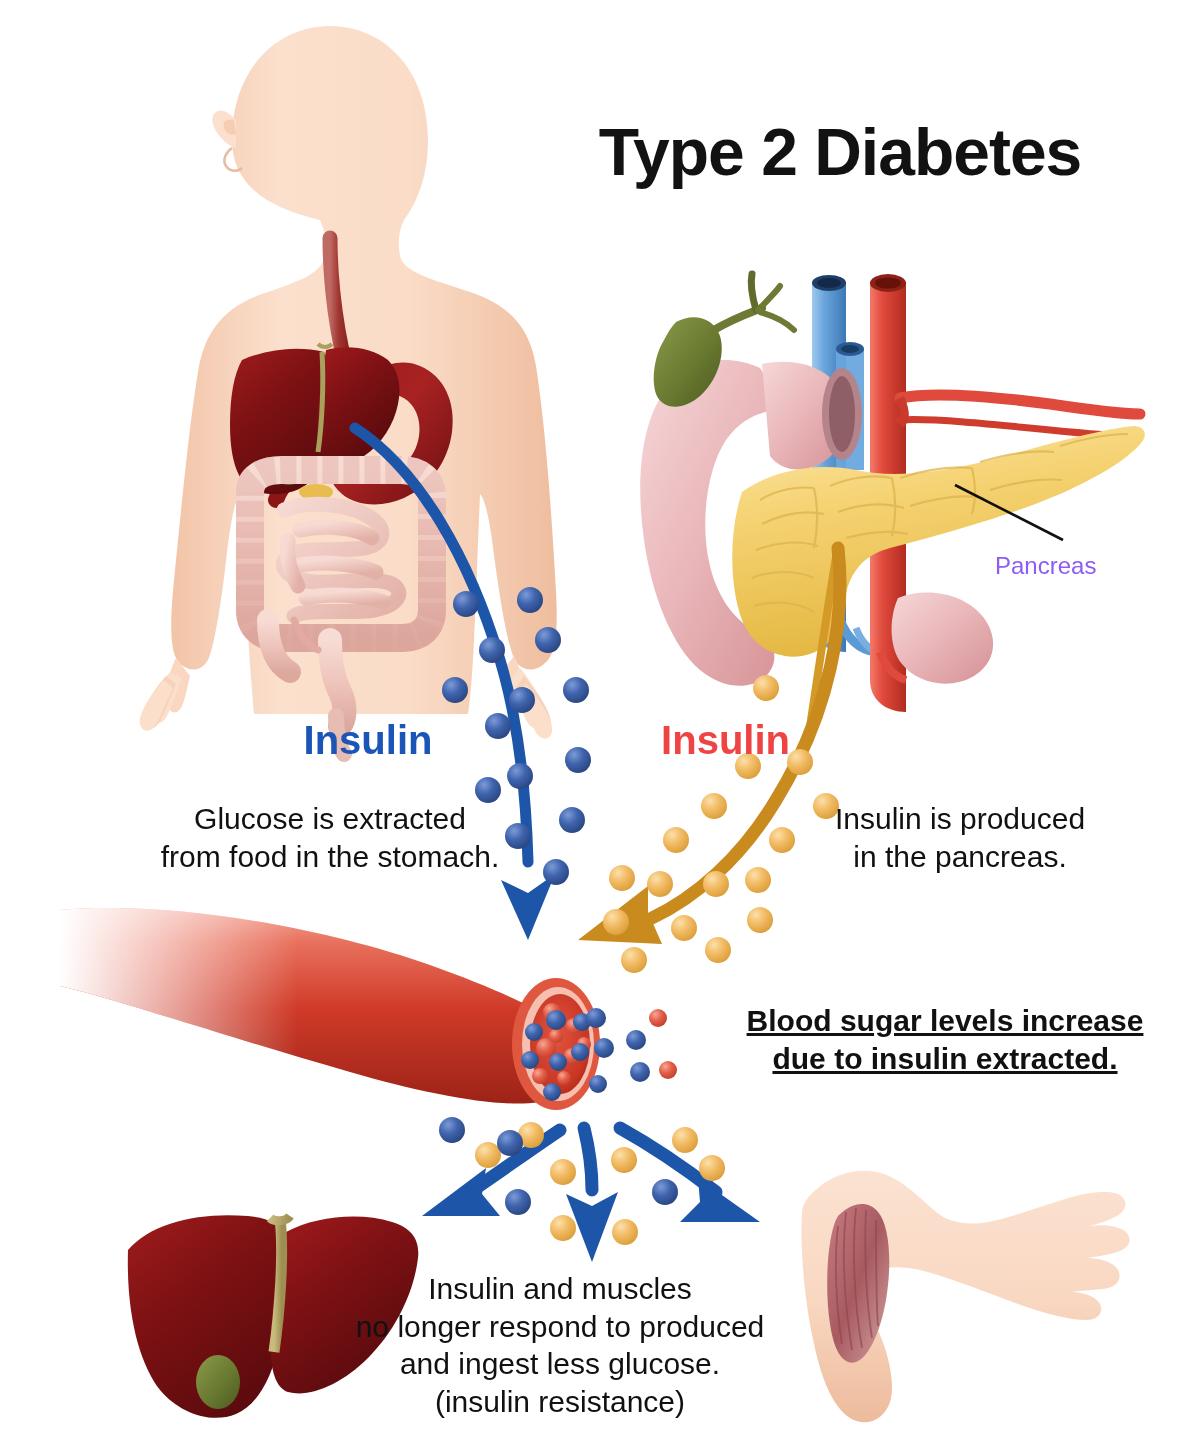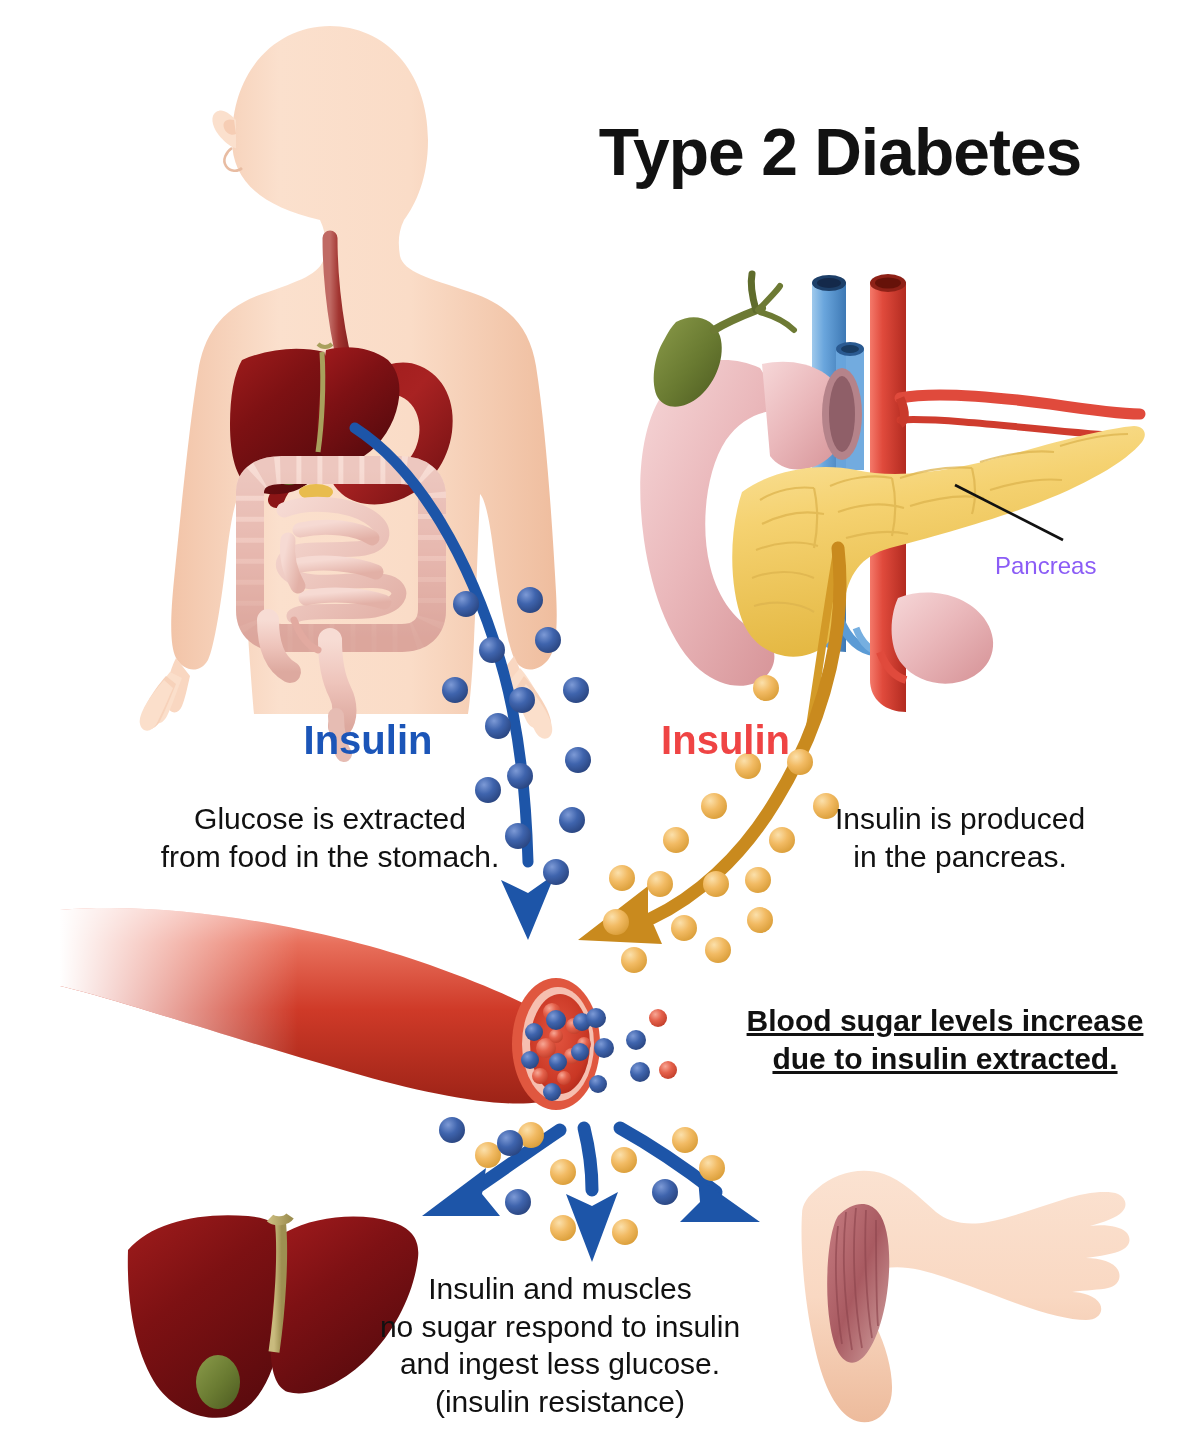--- a/index.html
+++ b/index.html
@@ -462,18 +462,18 @@
     <div>in the pancreas.</div>
   </div>
 
   <div class="abs cap cap-blood nosel">
     <div>Blood sugar levels increase</div>
     <div>due to insulin extracted.</div>
   </div>
 
   <div class="abs cap cap-organs nosel">
     <div>Insulin and muscles</div>
-    <div>no sugar respond to insulin</div>
+    <div>no longer respond to produced</div>
     <div>and ingest less glucose.</div>
     <div>(insulin resistance)</div>
   </div>
 
 </div>
 
 </body></html>

